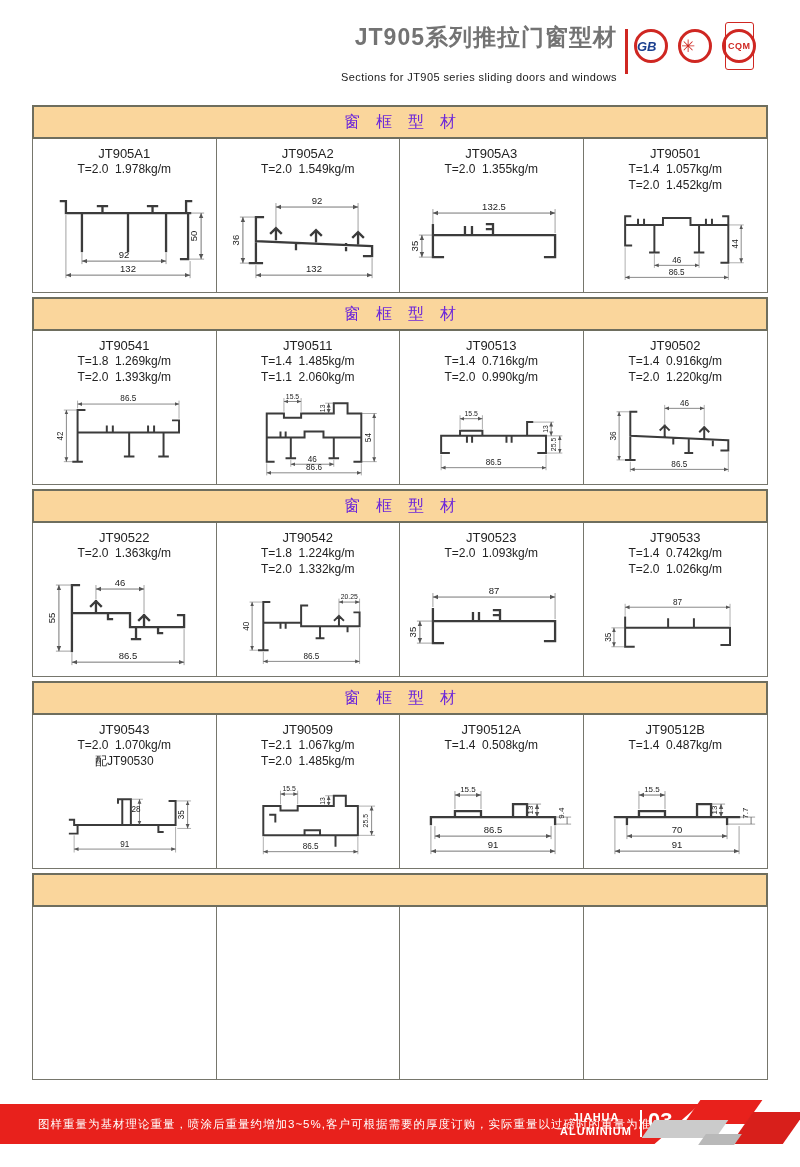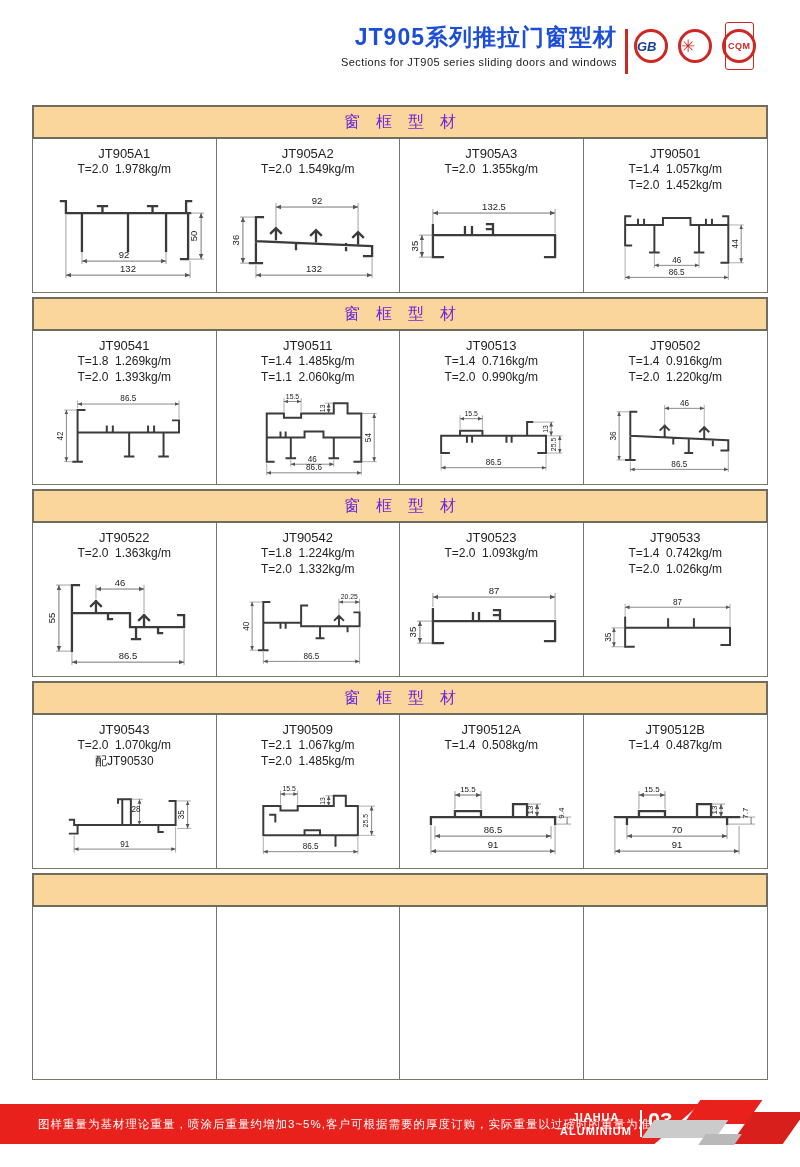--- a/index.html
+++ b/index.html
@@ -3,22 +3,22 @@
 <meta charset="utf-8">
 <style>
   html,body{margin:0;padding:0;}
   body{
     width:800px;height:1167px;position:relative;overflow:hidden;
     background:#fff;font-family:"Liberation Sans","DejaVu Sans",sans-serif;color:#222;
   }
   
   .header{position:relative;height:100px;}
   .title-block{position:absolute;right:183px;top:22px;text-align:right;}
-  .title-cn{font-size:23px;font-weight:bold;color:#1d4ed8;letter-spacing:1px;}
-  .title-en{font-size:11px;color:#1a1a1a;margin-top:3px;letter-spacing:.4px;}
+  .title-cn{font-size:23px;font-weight:bold;color:#737373;letter-spacing:1px;}
+  .title-en{font-size:11px;color:#1a1a1a;margin-top:18px;letter-spacing:.4px;}
   .header-divider{position:absolute;left:625px;top:29px;width:3px;height:45px;background:#cf2722;}
   .logos{position:absolute;left:634px;top:29px;display:flex;gap:10px;}
   .logo{width:34px;height:34px;border-radius:50%;border:3px solid #cf2722;
         display:flex;align-items:center;justify-content:flex-start;box-sizing:border-box;background:#fff;}
   .logo .g{color:#1b3f8f;font-weight:bold;font-style:italic;font-size:13px;}
   .logo .star{color:#cf2722;font-size:17px;line-height:1;}
   .logo .cqm{border:1.5px solid #cf2722;border-radius:3px;color:#cf2722;font-weight:bold;
              font-size:9px;padding:18px 2px;letter-spacing:.5px;}
   
   .table{margin:5px 32px 0 32px;}

